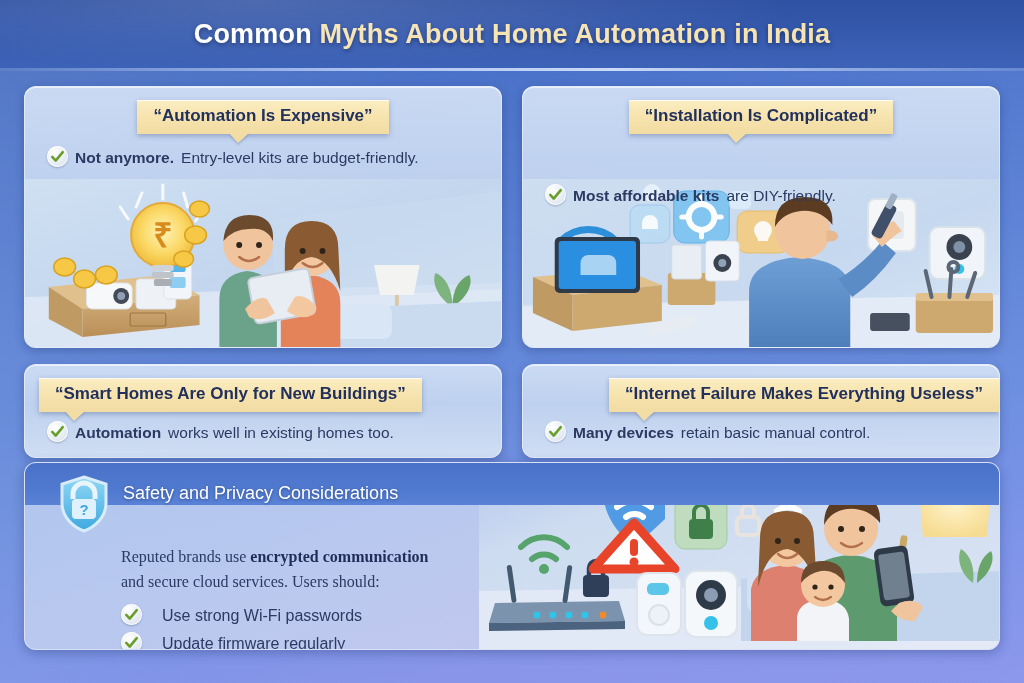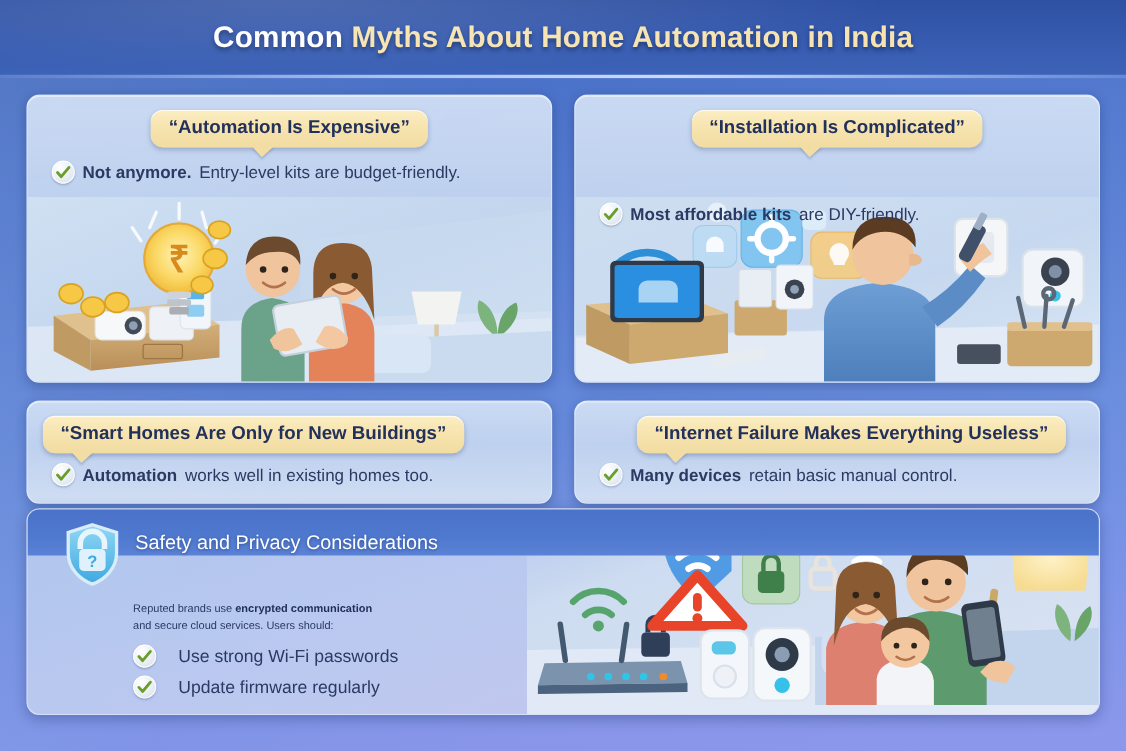--- a/index.html
+++ b/index.html
@@ -58,21 +58,21 @@
     background: linear-gradient(180deg, rgba(212,226,246,.92) 0%, rgba(199,216,240,.90) 42%, rgba(216,228,245,.92) 100%);
     border: 1px solid rgba(255,255,255,.48);
     box-shadow: 0 3px 10px rgba(20,40,95,.30), inset 0 1px 0 rgba(255,255,255,.6);
   }
 
   
   .bubble-wrap { position:relative; text-align:center; padding-top:13px; z-index:6; }
   .bubble {
     display:inline-block; position:relative;
     background: linear-gradient(180deg,#fbeec2 0%,#f6e2ac 55%,#f1dca2 100%);
-    border-radius:11px;
+    border-radius:0;
     padding:7px 16px 8px;
     color:#22305c; font-weight:bold; font-size:17px; line-height:1.1;
     box-shadow: 0 2px 5px rgba(30,50,100,.30), inset 0 1px 0 rgba(255,255,255,.75);
     white-space:nowrap;
   }
   .bubble::after{
     content:""; position:absolute; left:26px; bottom:-9px;
     width:0;height:0;
     border-left:9px solid transparent; border-right:11px solid transparent;
     border-top:10px solid #f2ddA4;
@@ -113,21 +113,21 @@
     z-index:4;
   }
   .panel-inner { position:relative; z-index:6; height:100%; padding:10px 0 0 34px; }
   .panel-head { display:flex; align-items:flex-start; gap:14px; }
   .shield { flex:0 0 auto; margin-top:2px; }
   .panel-title {
     color:#ffffff; font-weight:normal; font-size:18px; margin-top:10px;
     text-shadow:0 1px 3px rgba(15,35,85,.5);
   }
   .panel-body { margin-left:62px; margin-top:8px; }
-  .panel-p { font-size:10px; color:#2a3a63; line-height:1.55; }
+  .panel-p { font-size:16px; color:#2a3a63; line-height:1.55;font-family:Liberation Serif, serif; }
   .panel-p b { font-weight:bold; color:#1f2e58; }
   .panel-list { margin-top:9px; }
   .panel-list .fact { padding:0 0 0 0; margin-top:7px; font-size:16px; color:#2a3a63;gap:20px; }
   .panel-illus { position:absolute; right:0; top:0; width:520px; height:188px; z-index:2; }
   .panel-illus svg { display:block; width:100%; height:100%; }
 </style>
 </head>
 <body>
 
 <div id="poster">
@@ -355,21 +355,21 @@
           <svg width="15" height="15" viewBox="0 0 20 20">
               <path d="M3 10.5 L7.6 15.5 L17 4.2" stroke="#6a9e2a" stroke-width="3.4" fill="none" stroke-linecap="round" stroke-linejoin="round"></path>
             </svg>
         </span>
         <span style="font-weight:bold;">Automation</span>
         <span>works well in existing homes too.</span>
       </div>
     </div>
 
     <div class="card mid">
-      <div class="bubble-wrap" style="text-align:center;padding-left:26px;">
+      <div class="bubble-wrap" style="text-align:right;padding-left:26px;">
         <div class="bubble">“Internet Failure Makes Everything Useless”</div>
       </div>
       <div class="fact">
         <span class="check">
           <svg width="15" height="15" viewBox="0 0 20 20">
               <path d="M3 10.5 L7.6 15.5 L17 4.2" stroke="#6a9e2a" stroke-width="3.4" fill="none" stroke-linecap="round" stroke-linejoin="round"></path>
             </svg>
         </span>
         <span style="font-weight:bold;">Many devices</span>
         <span>retain basic manual control.</span>

